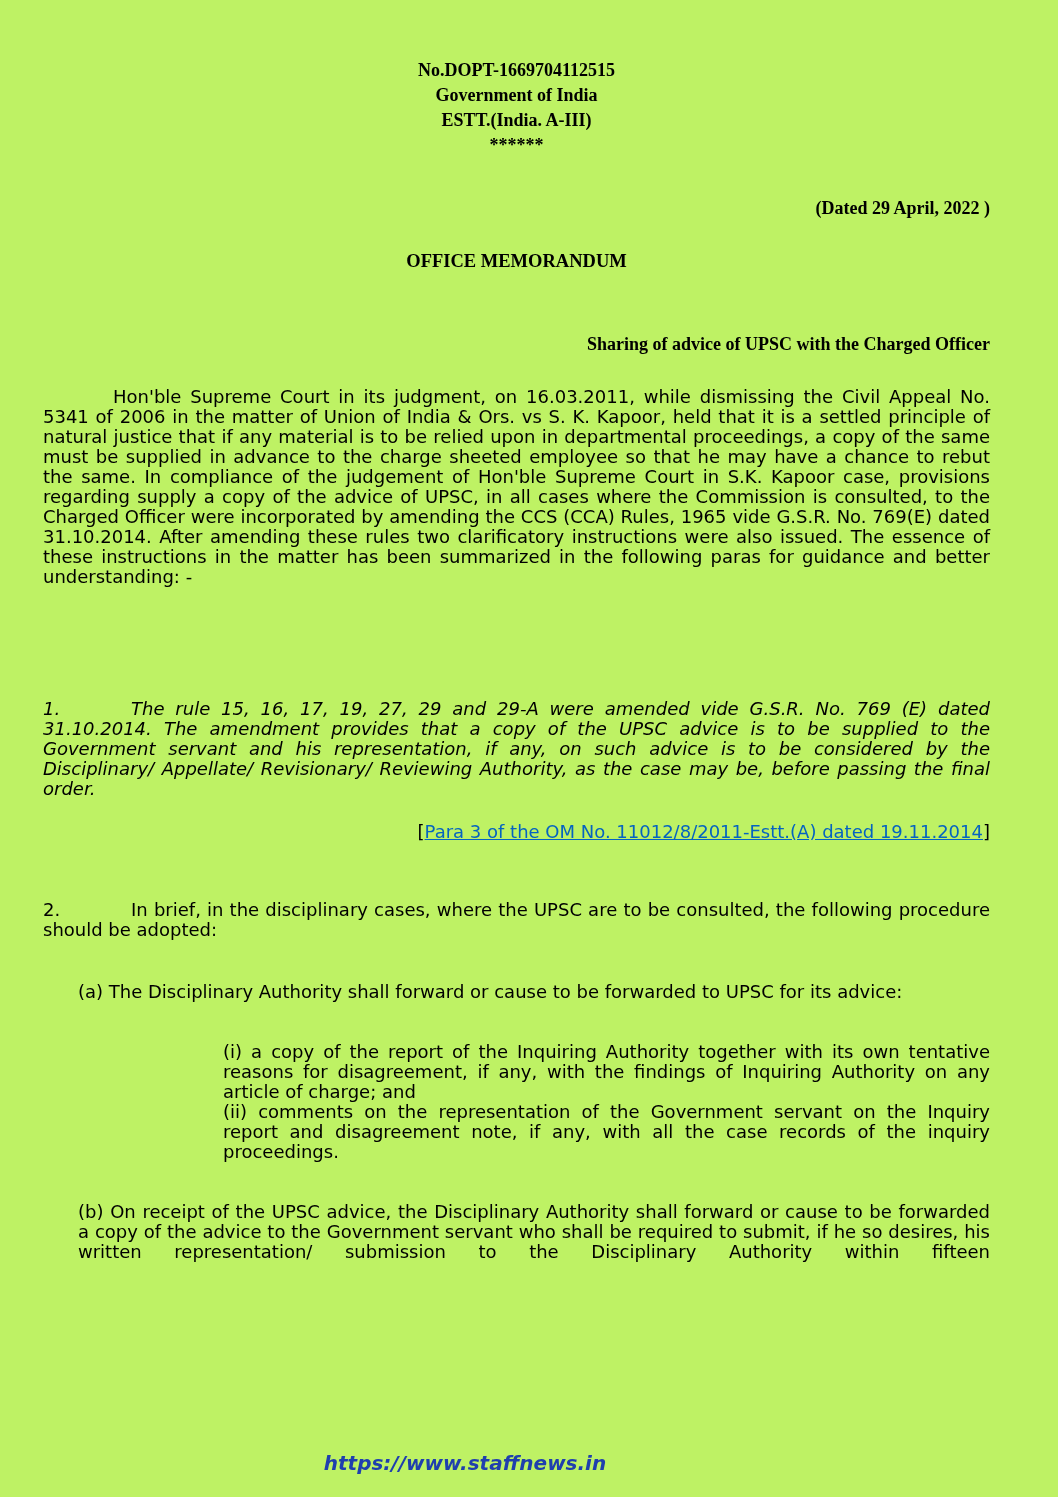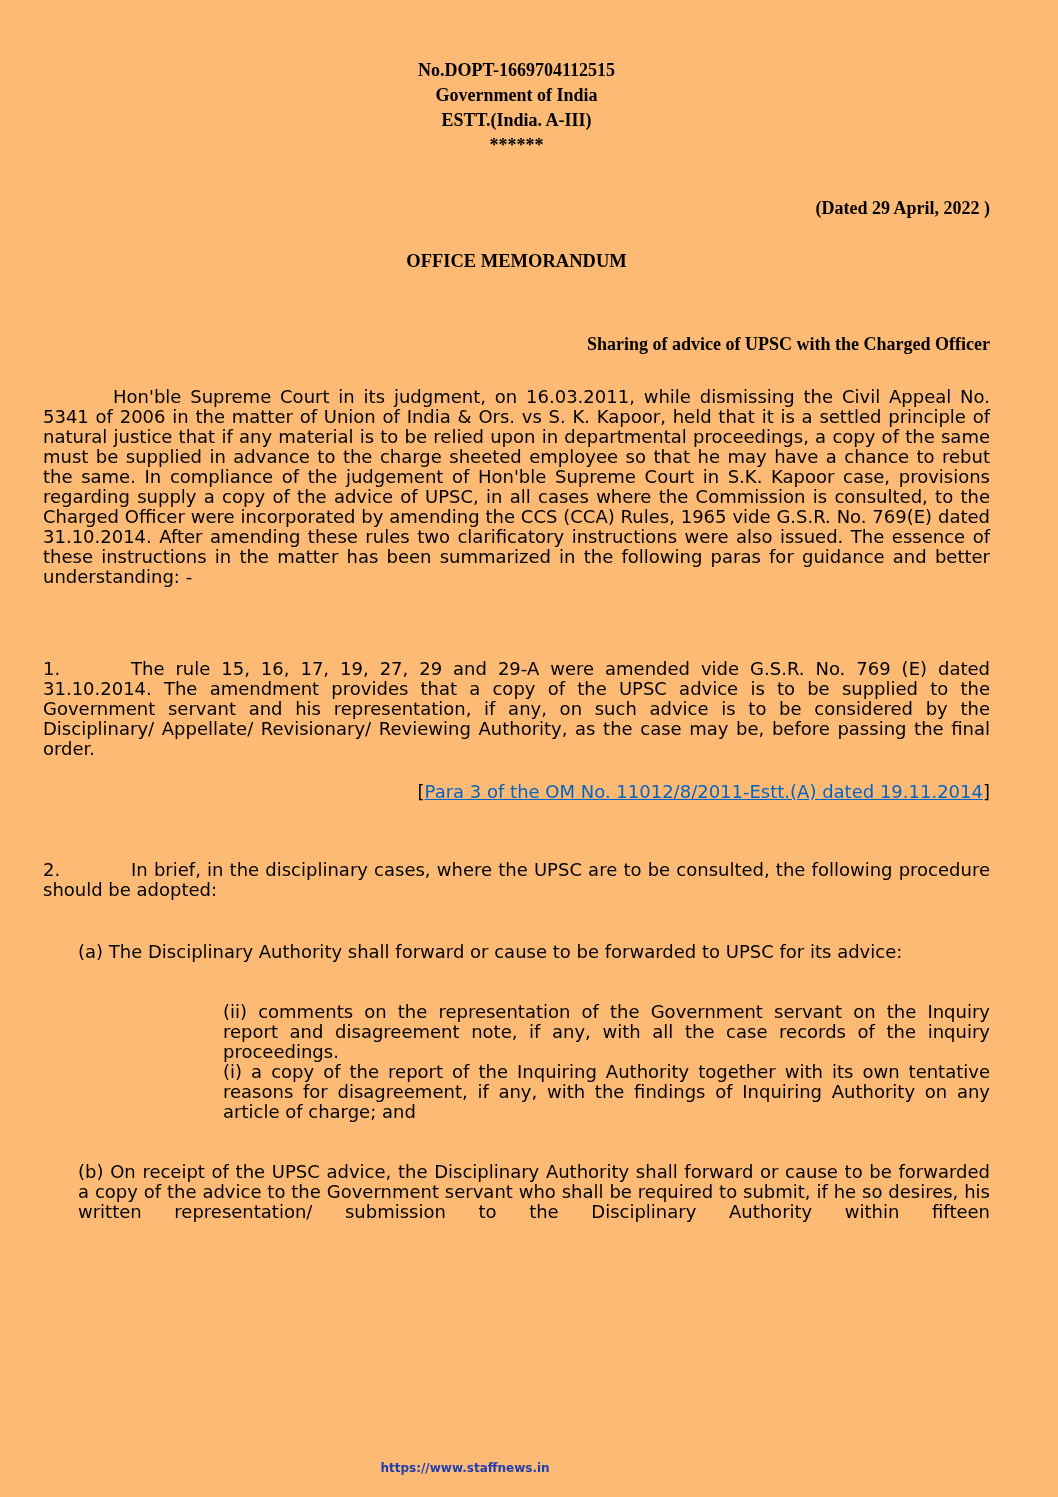--- a/index.html
+++ b/index.html
@@ -6,21 +6,21 @@
   html, body { background: #ffffff; }
   body {
     width: 1058px;
     font-family: "DejaVu Sans", sans-serif;
     color: #000000;
   }
   .page {
     position: relative;
     width: 1058px;
     height: 1497px;
-    background: #fdba74;
+    background: #bef264;
     padding: 58px 68px 0 43px;
     overflow: hidden;
   }
   
   .doc-header {
     text-align: center;
     font-family: "Liberation Serif", serif;
     font-weight: bold;
     font-size: 18px;
     line-height: 25px;
@@ -56,21 +56,21 @@
   .body-text {
     font-size: 18px;
     line-height: 20px;
     text-align: justify;
   }
   .intro-para {
     margin-top: 30px;
     text-indent: 70px;
   }
   .numbered-para { margin-top: 0; }
-  .para-1 { margin-top: 72px; }
+  .para-1 { margin-top: 112px; font-style: italic; }
   .para-2 { margin-top: 55px; }
   .para-num {
     display: inline-block;
     width: 88px;
   }
   .citation-line {
     margin-top: 20px;
     text-align: right;
     font-size: 18px;
     line-height: 26px;
@@ -87,21 +87,22 @@
     margin-left: 35px;
     text-align-last: justify;
   }
   
   .footer {
     position: absolute;
     bottom: 22px;
     left: 0;
     width: 930px;
     text-align: center;
-    font-size: 12px;
+    font-size: 20px;
+    font-style: italic;
   }
   .footer a {
     color: #1f3fae;
     font-weight: bold;
     text-decoration: none;
     cursor: pointer;
   }
 </style>
 </head>
 <body>
@@ -135,22 +136,22 @@
     <span>[</span><a class="link">Para 3 of the OM No. 11012/8/2011-Estt.(A) dated 19.11.2014</a><span>]</span>
   </p>
 
   <p class="body-text numbered-para para-2">
     <span class="para-num">2.</span><span>In brief, in the disciplinary cases, where the UPSC are to be consulted, the following procedure should be adopted:</span>
   </p>
 
   <p class="body-text item-a">(a) The Disciplinary Authority shall forward or cause to be forwarded to UPSC for its advice:</p>
 
   <div class="sub-items">
+    <p class="body-text">(i) a copy of the report of the Inquiring Authority together with its own tentative reasons for disagreement, if any, with the findings of Inquiring Authority on any article of charge; and</p>
     <p class="body-text">(ii) comments on the representation of the Government servant on the Inquiry report and disagreement note, if any, with all the case records of the inquiry proceedings.</p>
-    <p class="body-text">(i) a copy of the report of the Inquiring Authority together with its own tentative reasons for disagreement, if any, with the findings of Inquiring Authority on any article of charge; and</p>
   </div>
 
   <p class="body-text item-b">(b) On receipt of the UPSC advice, the Disciplinary Authority shall forward or cause to be forwarded a copy of the advice to the Government servant who shall be required to submit, if he so desires, his written representation/ submission to the Disciplinary Authority within fifteen</p>
 
   <div class="footer">
     <a>https://www.staffnews.in</a>
   </div>
 
 </div>
 

